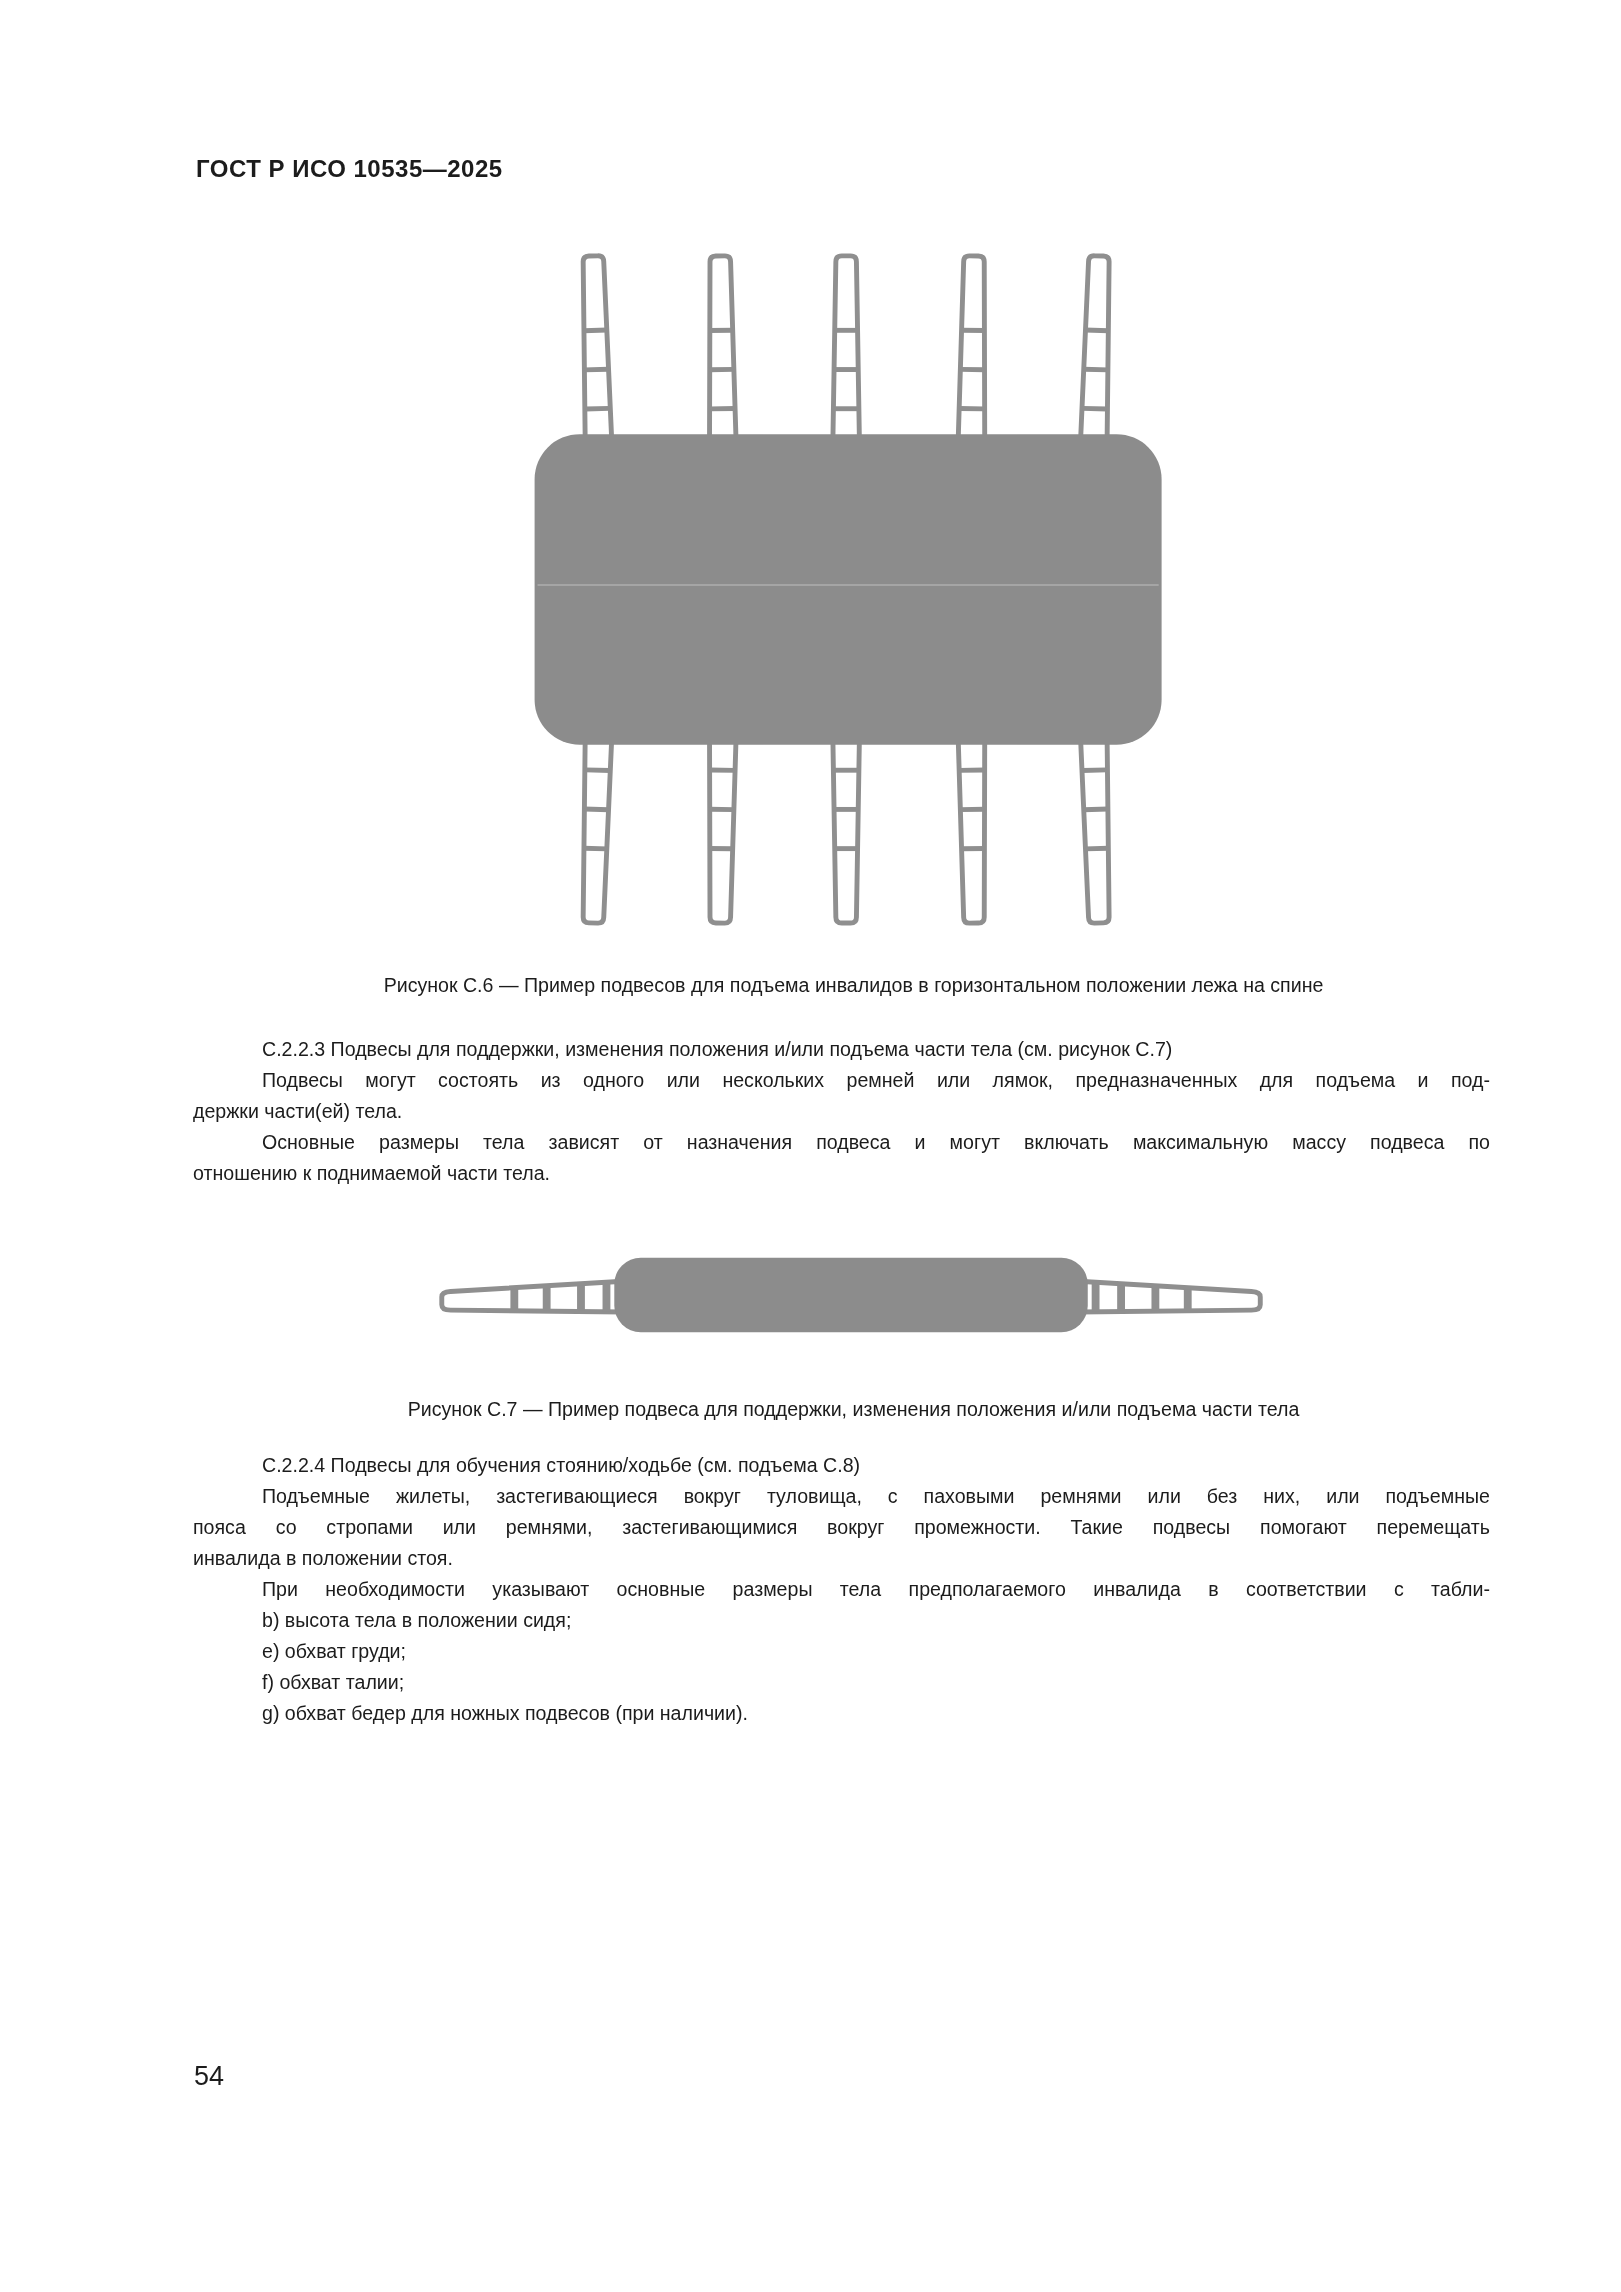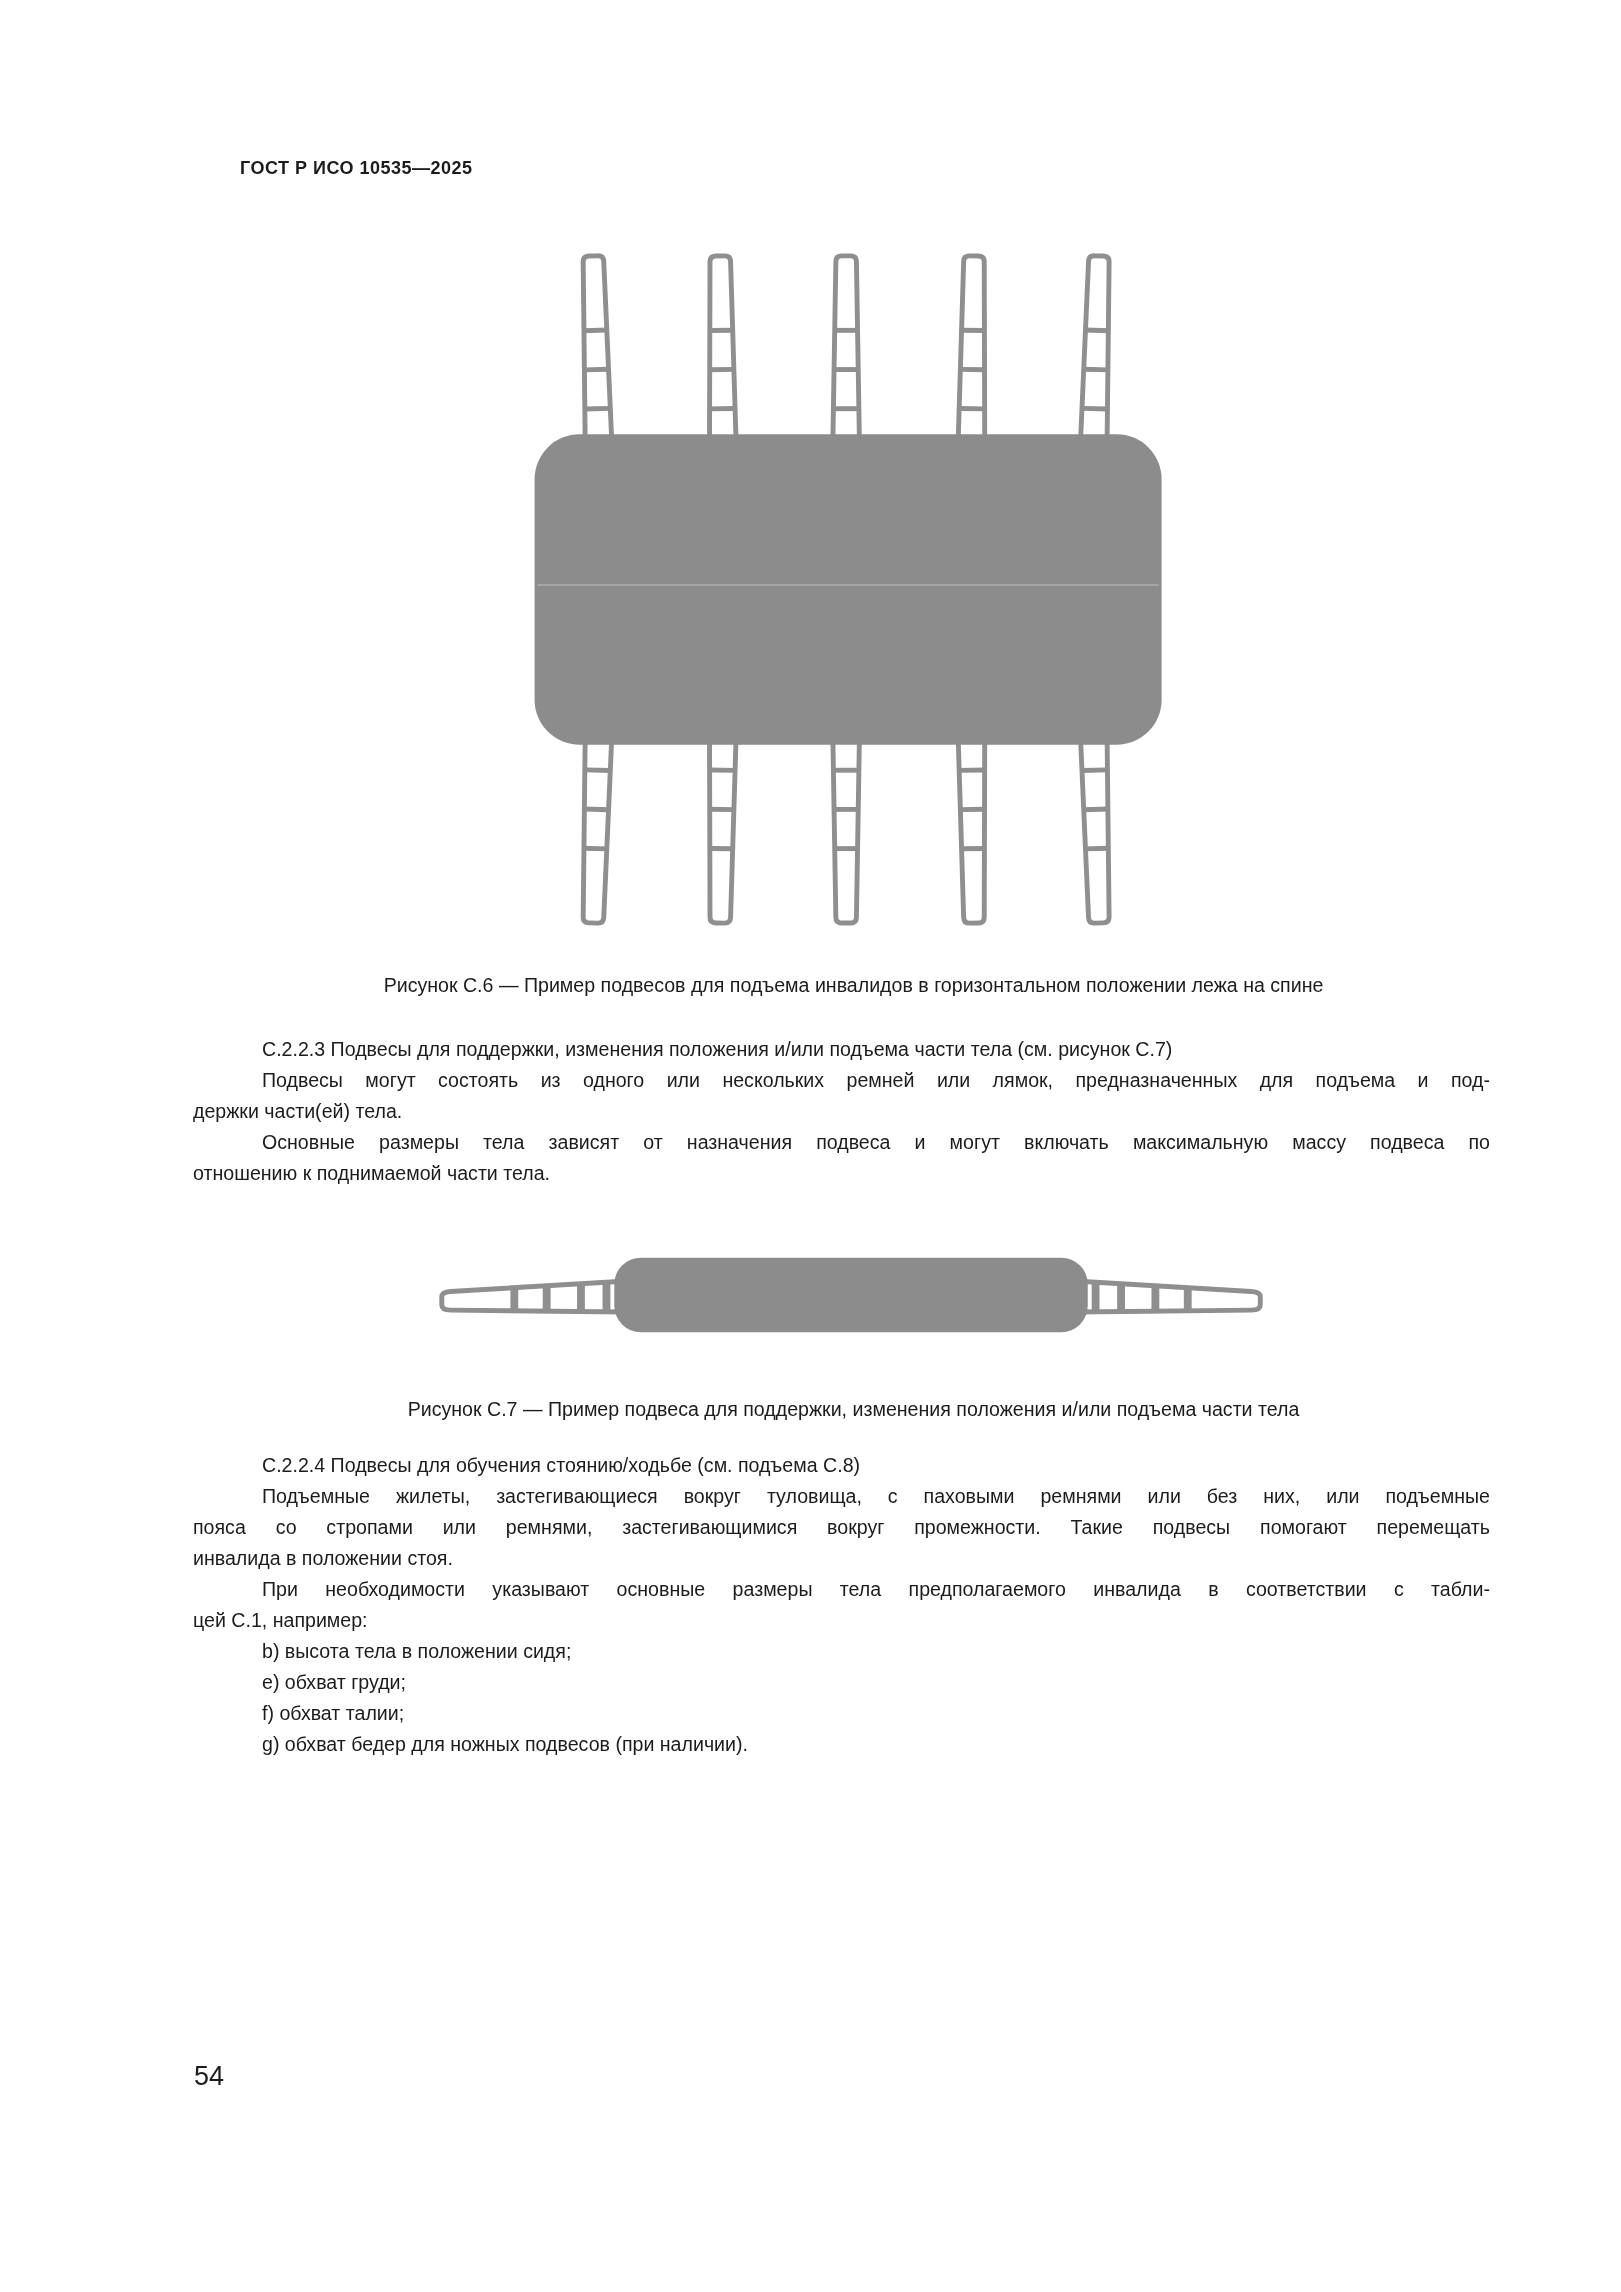--- a/index.html
+++ b/index.html
@@ -14,22 +14,22 @@
     position:relative;
     width:1621px;height:2293px;
     background:var(--page-bg);
     margin:0 auto;
     font-family:"Liberation Sans", sans-serif;
     color:var(--text);
     overflow:hidden;
   }
   .doc-header{
     position:absolute;left:196px;top:153px;
-    font-size:18px;font-weight:bold;line-height:31px;
-    white-space:nowrap;letter-spacing:0.5px;margin-left:44px;
+    font-size:24px;font-weight:bold;line-height:31px;
+    white-space:nowrap;letter-spacing:0.5px;
   }
   .fig{position:absolute;}
   .fig-c6{left:510px;top:250px;width:686px;height:676px;}
   .fig-c7{left:431px;top:1237px;width:843px;height:108px;}
   .sling-fill{fill:var(--sling-fill);}
   .seam{stroke:var(--sling-seam);stroke-width:2;fill:none;}
   .strap-outline{fill:#ffffff;stroke:var(--sling-stroke);stroke-width:5;stroke-linejoin:round;}
   .strap-rung{stroke:var(--sling-stroke);stroke-width:5;}
   .strap-rung-w8{stroke:var(--sling-stroke);stroke-width:8;}
   .caption{
@@ -121,21 +121,20 @@
   </svg>
 
   <div class="caption caption-c7">Рисунок С.7 — Пример подвеса для поддержки, изменения положения и/или подъема части тела</div>
 
   <div class="textblock textblock-c224">
       <div class="line indent">С.2.2.4 Подвесы для обучения стоянию/ходьбе (см. подъема С.8)</div>
       <div class="line fill indent">Подъемные жилеты, застегивающиеся вокруг туловища, с паховыми ремнями или без них, или подъемные</div>
       <div class="line fill">пояса со стропами или ремнями, застегивающимися вокруг промежности. Такие подвесы помогают перемещать</div>
       <div class="line">инвалида в положении стоя.</div>
       <div class="line fill indent">При необходимости указывают основные размеры тела предполагаемого инвалида в соответствии с табли-</div>
-      <div class="line">цей С.1, например:</div>
       <div class="line indent">b) высота тела в положении сидя;</div>
       <div class="line indent">e) обхват груди;</div>
       <div class="line indent">f) обхват талии;</div>
       <div class="line indent">g) обхват бедер для ножных подвесов (при наличии).</div>
     </div>
 
   <div class="page-number">54</div>
 
 </div>
 

